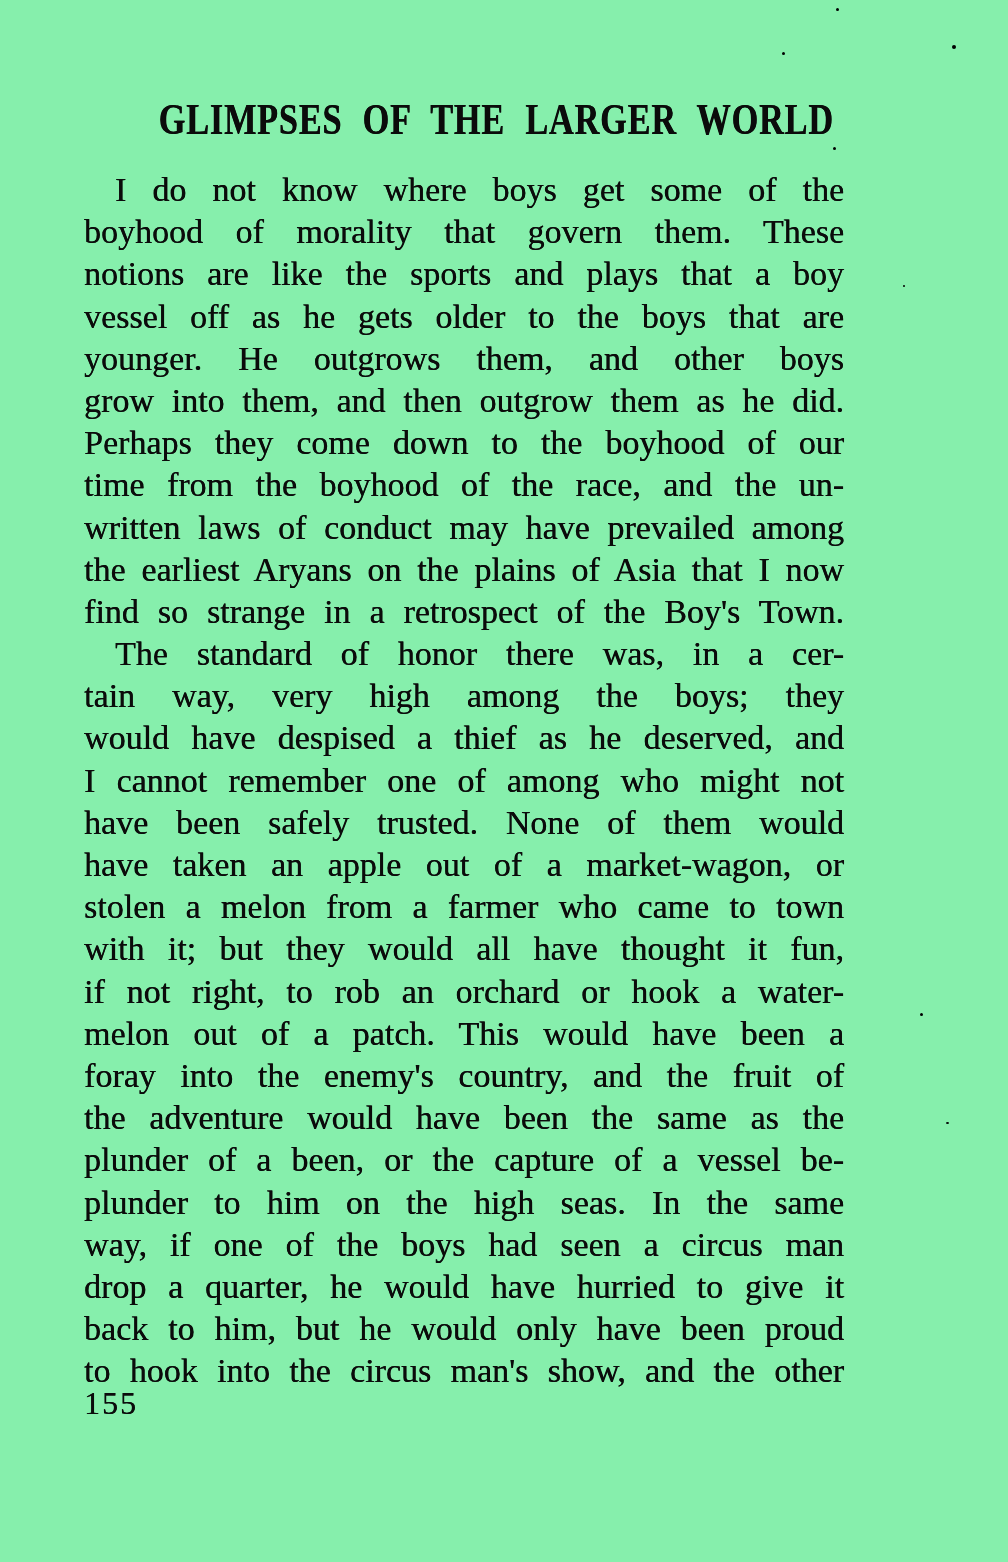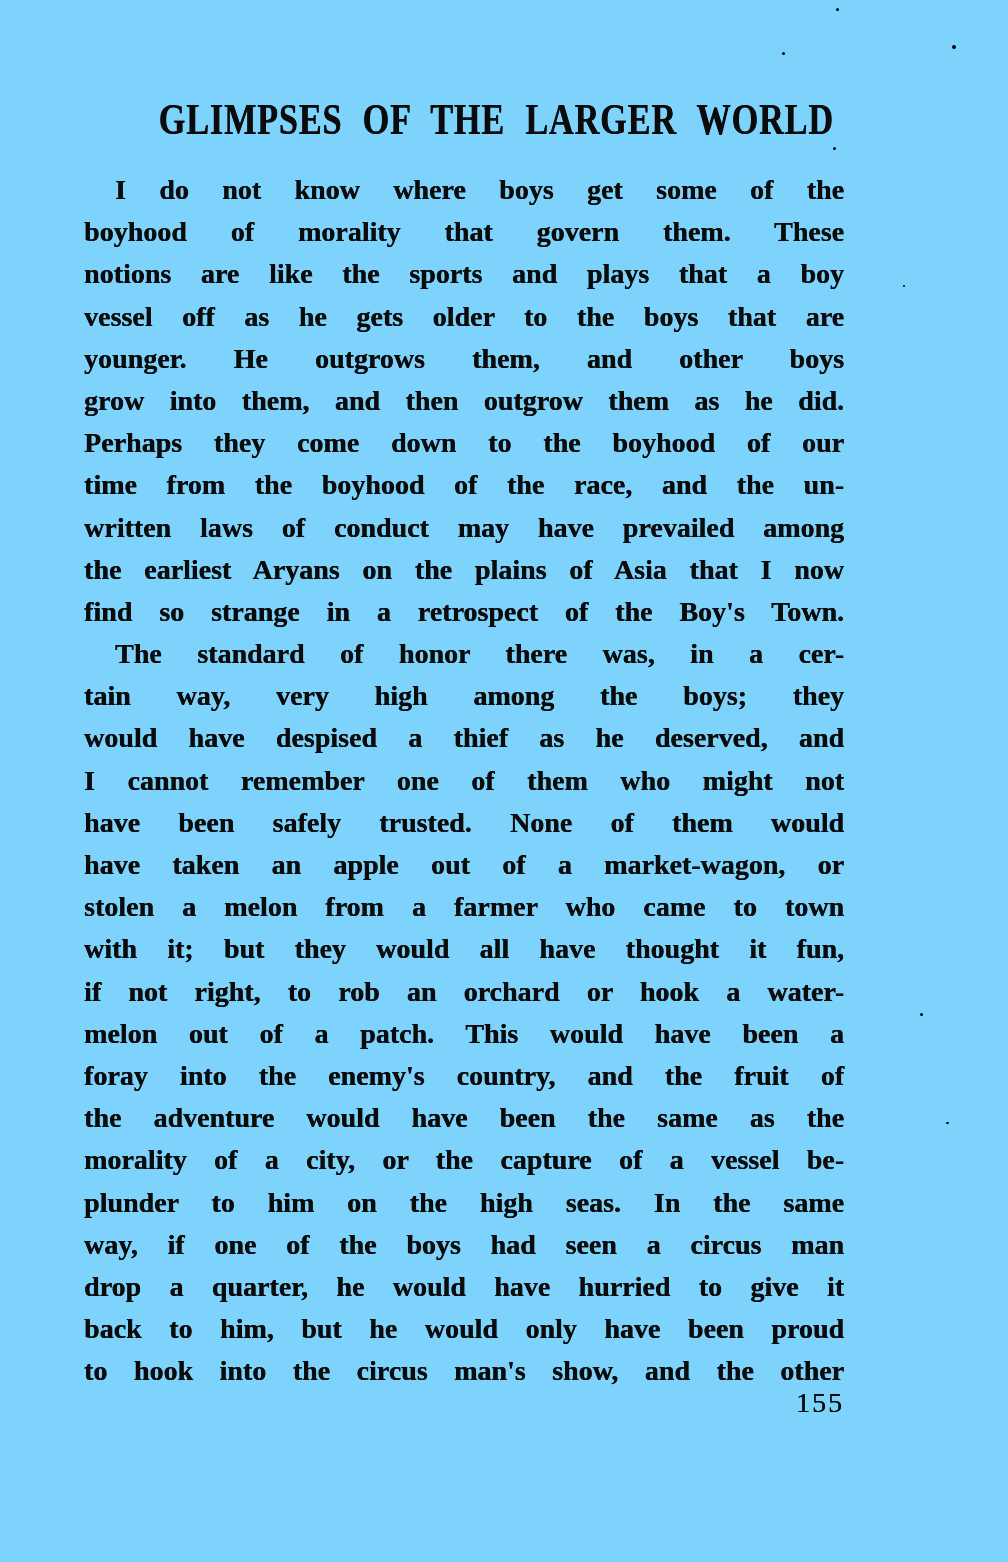--- a/index.html
+++ b/index.html
@@ -4,21 +4,21 @@
 <style>
   html, body {
     margin: 0;
     padding: 0;
     background: #e8e8e8;
   }
   .page {
     position: relative;
     width: 1008px;
     height: 1562px;
-    background: #7dd3fc;
+    background: #86efac;
     overflow: hidden;
     font-family: "Liberation Serif", serif;
     color: #0b0b0b;
   }
   .header {
     position: absolute;
     left: 75px;
     top: 98px;
     width: 760px;
     text-align: center;
@@ -34,36 +34,35 @@
   }
   .body-text {
     position: absolute;
     left: 84px;
     top: 169px;
     width: 760px;
   }
   .line {
     height: 42.2px;
     line-height: 42.2px;
-    font-size: 28px;
+    font-size: 34px;
     text-align: justify;
     text-align-last: justify;
     text-shadow: 0.35px 0 0 #0b0b0b;
-    font-weight: bold;
   }
   .line.indent {
     padding-left: 31px;
   }
   .page-number {
     position: absolute;
     left: 84px;
     top: 1386px;
     width: 760px;
-    text-align: right;
-    font-size: 28px;
+    text-align: left;
+    font-size: 32px;
     line-height: 34px;
     letter-spacing: 2px;
     text-shadow: 0.35px 0 0 #0b0b0b;
   }
   .speck {
     position: absolute;
     background: #000;
     border-radius: 50%;
   }
 </style>
@@ -82,30 +81,30 @@
     <div class="line">younger. He outgrows them, and other boys</div>
     <div class="line">grow into them, and then outgrow them as he did.</div>
     <div class="line">Perhaps they come down to the boyhood of our</div>
     <div class="line">time from the boyhood of the race, and the un-</div>
     <div class="line">written laws of conduct may have prevailed among</div>
     <div class="line">the earliest Aryans on the plains of Asia that I now</div>
     <div class="line">find so strange in a retrospect of the Boy's Town.</div>
     <div class="line indent">The standard of honor there was, in a cer-</div>
     <div class="line">tain way, very high among the boys; they</div>
     <div class="line">would have despised a thief as he deserved, and</div>
-    <div class="line">I cannot remember one of them who might not</div>
+    <div class="line">I cannot remember one of among who might not</div>
     <div class="line">have been safely trusted. None of them would</div>
     <div class="line">have taken an apple out of a market-wagon, or</div>
     <div class="line">stolen a melon from a farmer who came to town</div>
     <div class="line">with it; but they would all have thought it fun,</div>
     <div class="line">if not right, to rob an orchard or hook a water-</div>
     <div class="line">melon out of a patch. This would have been a</div>
     <div class="line">foray into the enemy's country, and the fruit of</div>
     <div class="line">the adventure would have been the same as the</div>
-    <div class="line">morality of a city, or the capture of a vessel be-</div>
+    <div class="line">plunder of a been, or the capture of a vessel be-</div>
     <div class="line">plunder to him on the high seas. In the same</div>
     <div class="line">way, if one of the boys had seen a circus man</div>
     <div class="line">drop a quarter, he would have hurried to give it</div>
     <div class="line">back to him, but he would only have been proud</div>
     <div class="line">to hook into the circus man's show, and the other</div>
   </div>
 
   <div class="page-number">155</div>
 
   <div class="speck" style="left:836px; top:8px;   width:3px; height:3px;"></div>

